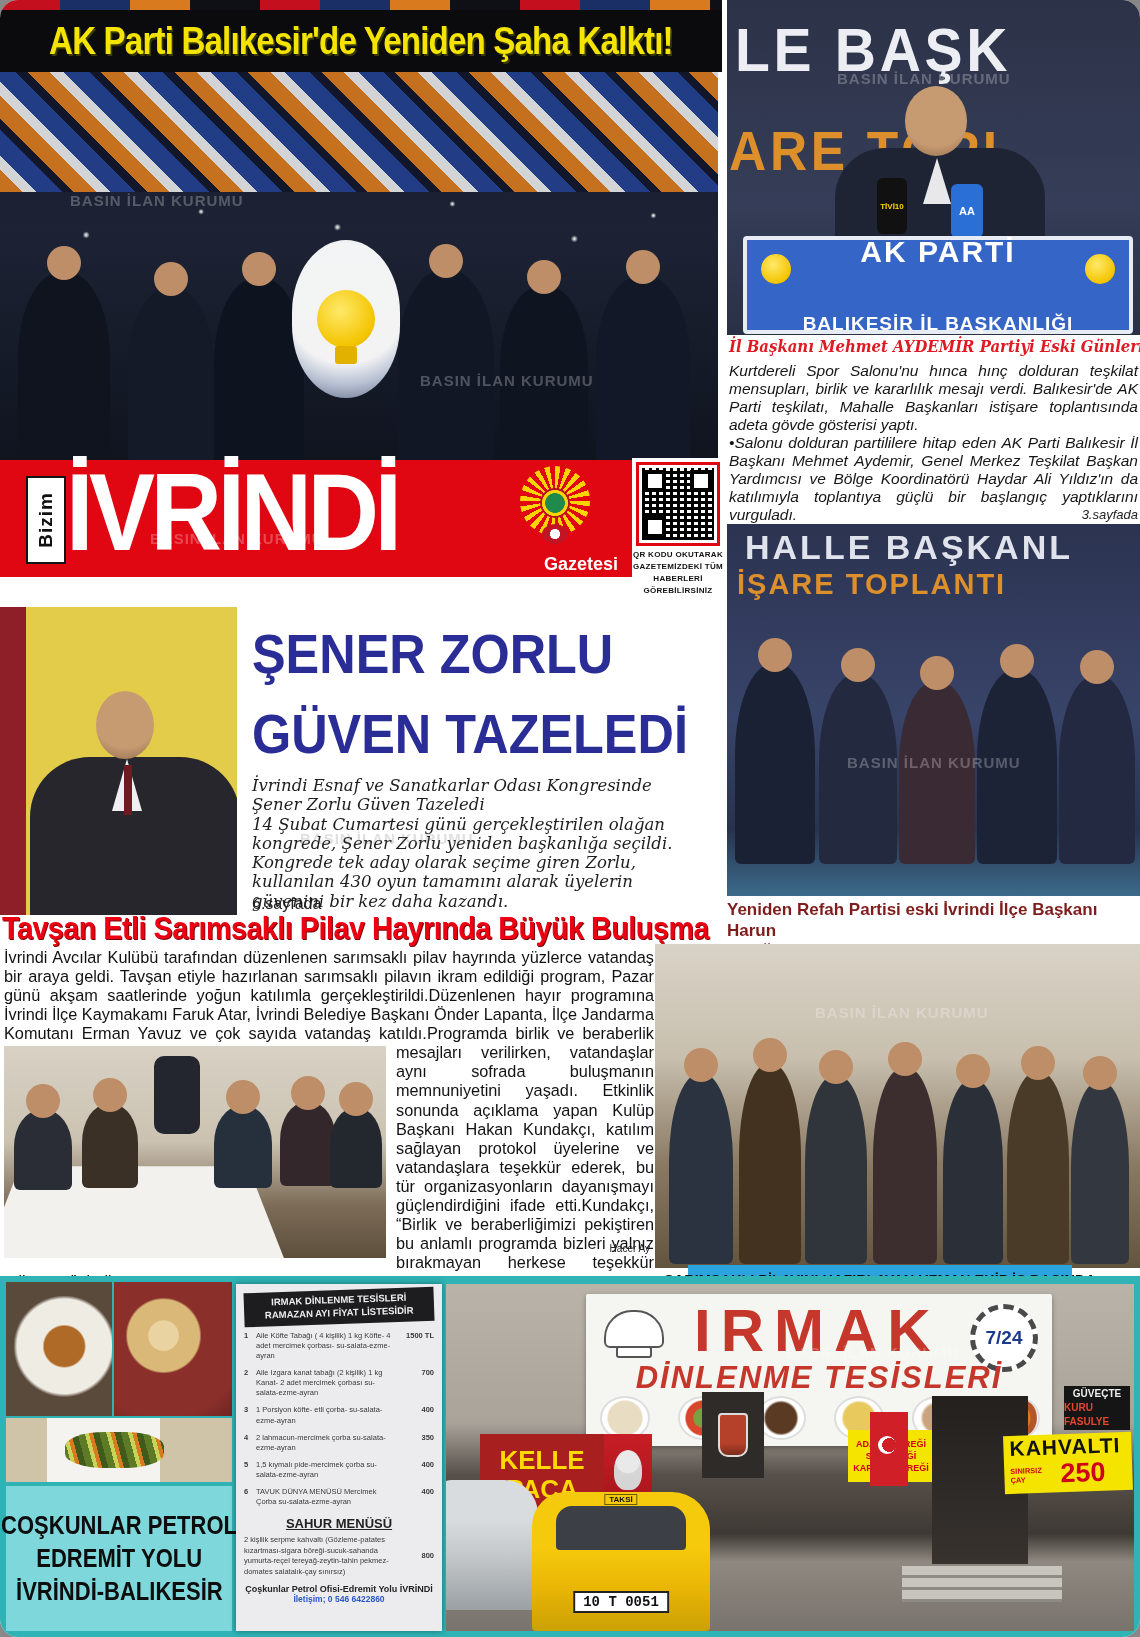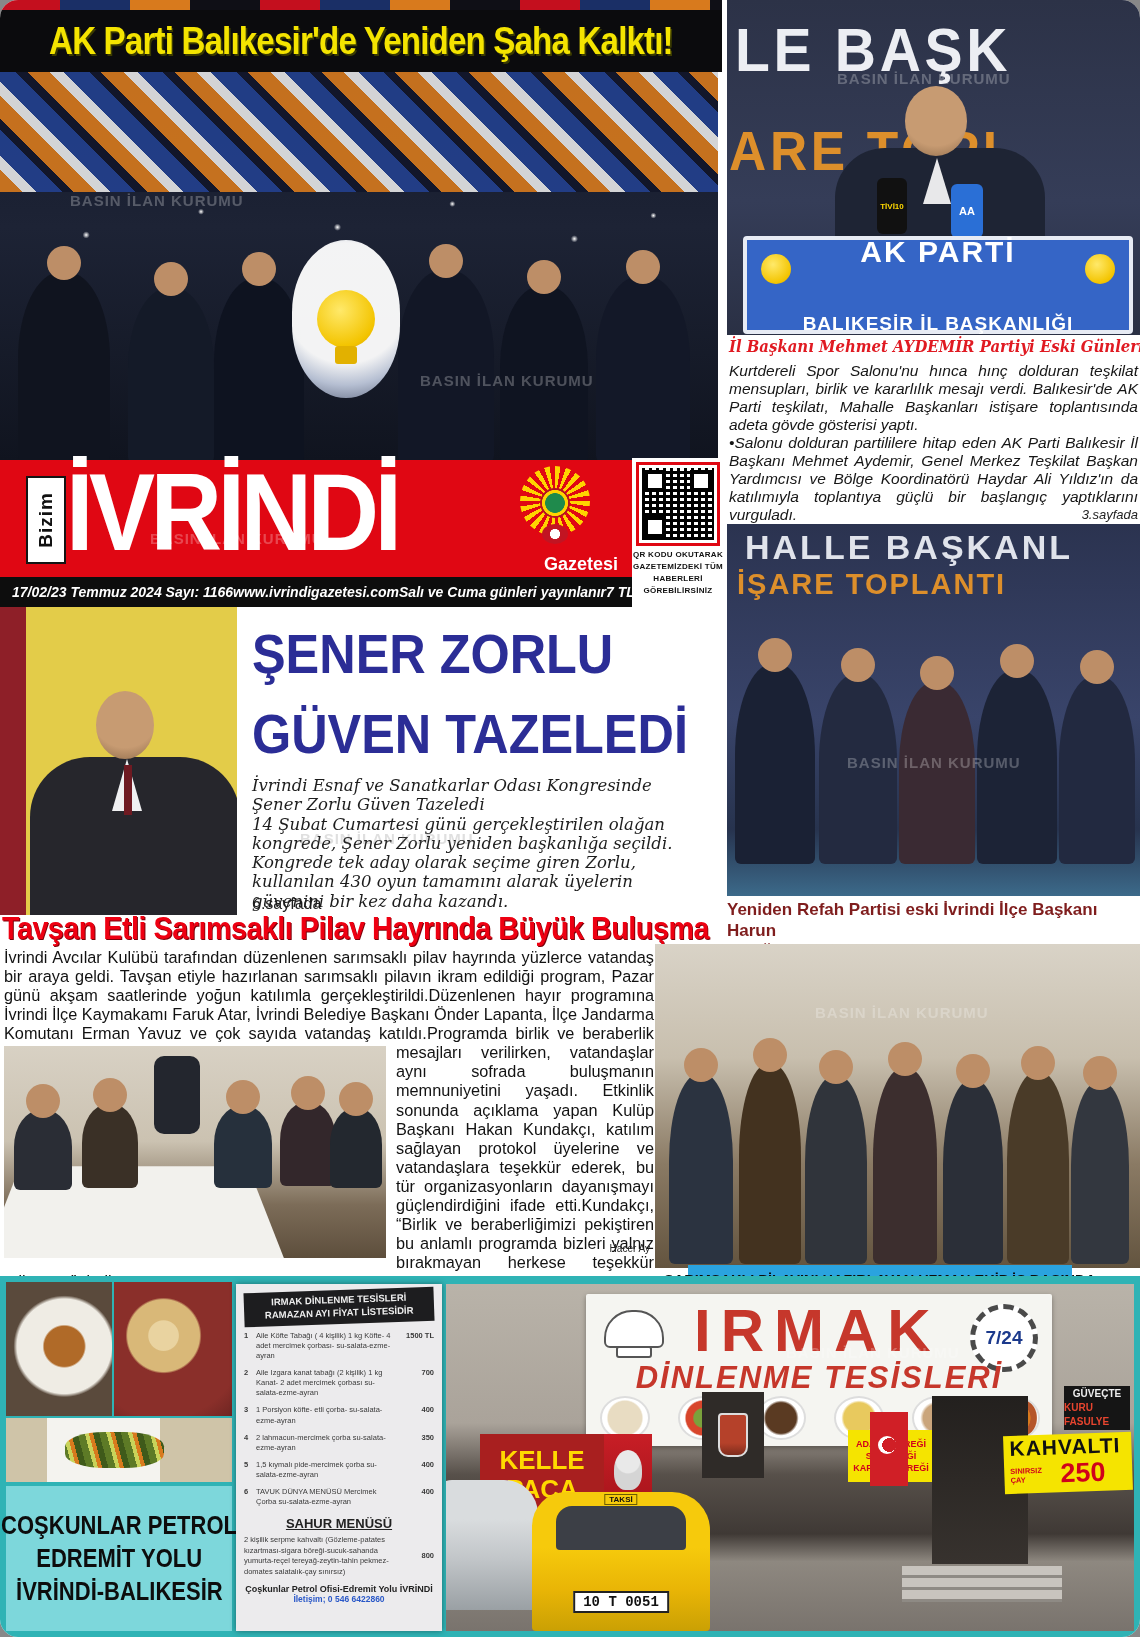--- a/index.html
+++ b/index.html
@@ -308,26 +308,20 @@
   <div class="abs qr-block">
     <div class="qr-box">
       <div class="qr-pattern"></div>
       <div class="qr-corner qr-c1"></div>
       <div class="qr-corner qr-c2"></div>
       <div class="qr-corner qr-c3"></div>
     </div>
     <div class="qr-caption">QR KODU OKUTARAK GAZETEMİZDEKİ TÜM HABERLERİ GÖREBİLİRSİNİZ</div>
   </div>
 
-  <div class="abs info-bar">
-    <span>17/02/23  Temmuz 2024  Sayı: 1166</span>
-    <span>www.ivrindigazetesi.com</span>
-    <span>Salı ve Cuma günleri yayınlanır</span>
-    <span>7 TL.</span>
-  </div>
 
   <div class="abs zorlu-photo">
     <div class="z-body"></div>
     <div class="z-head"></div>
     <div class="z-shirt"></div>
     <div class="z-tie"></div>
   </div>
   <div class="abs zorlu-h1">ŞENER ZORLU</div>
   <div class="abs zorlu-h2">GÜVEN TAZELEDİ</div>
   <div class="abs zorlu-script">

